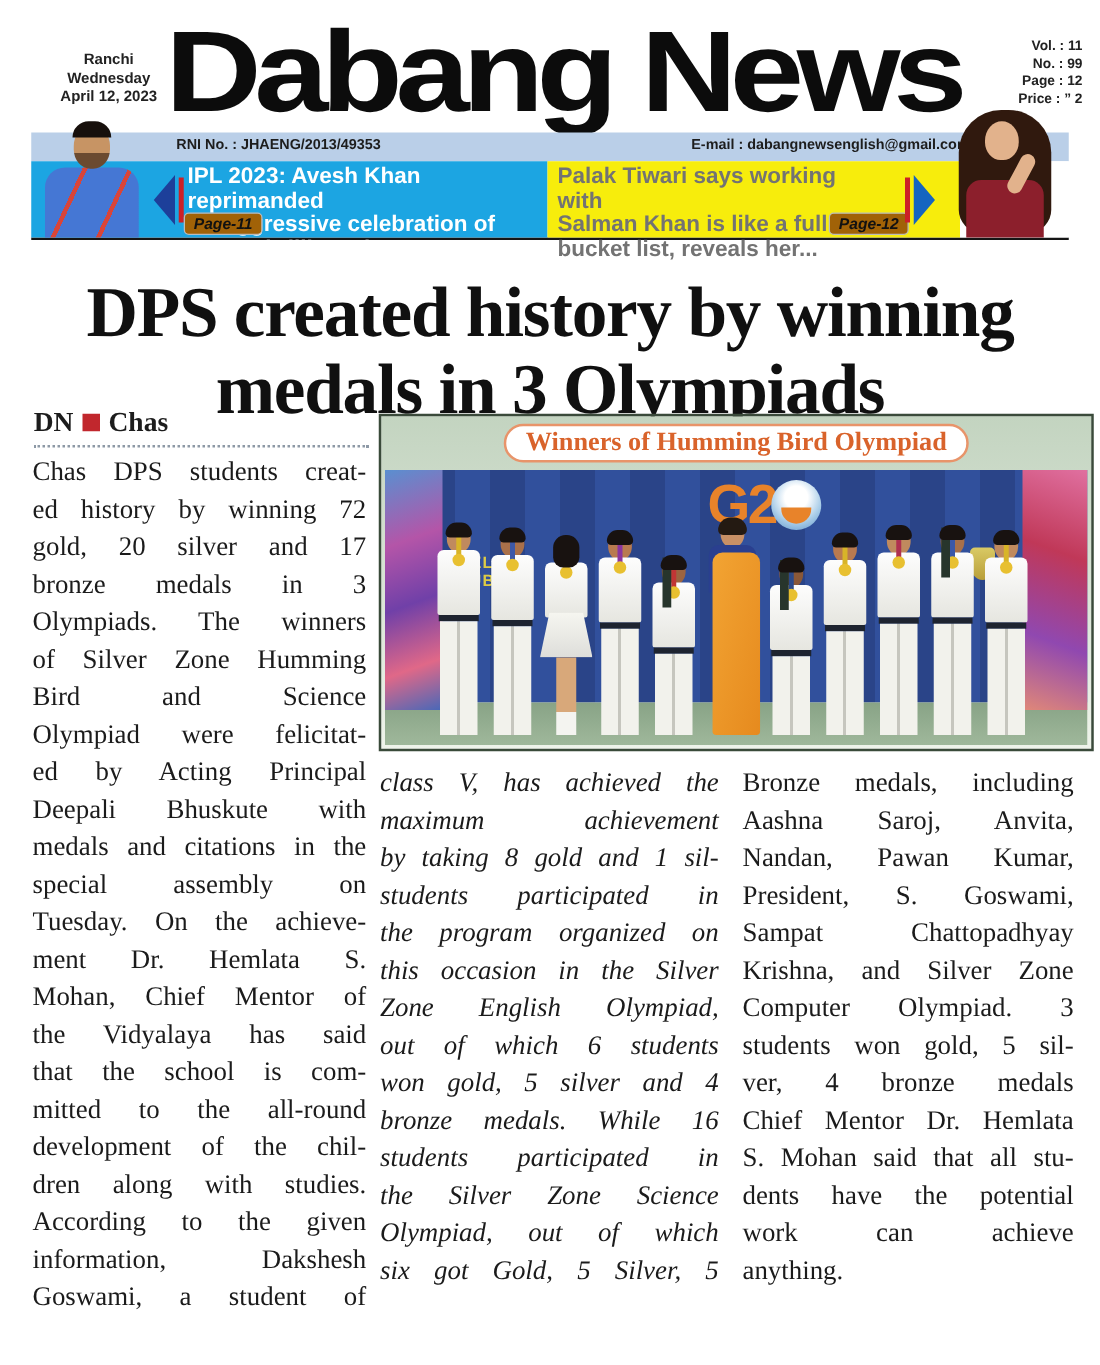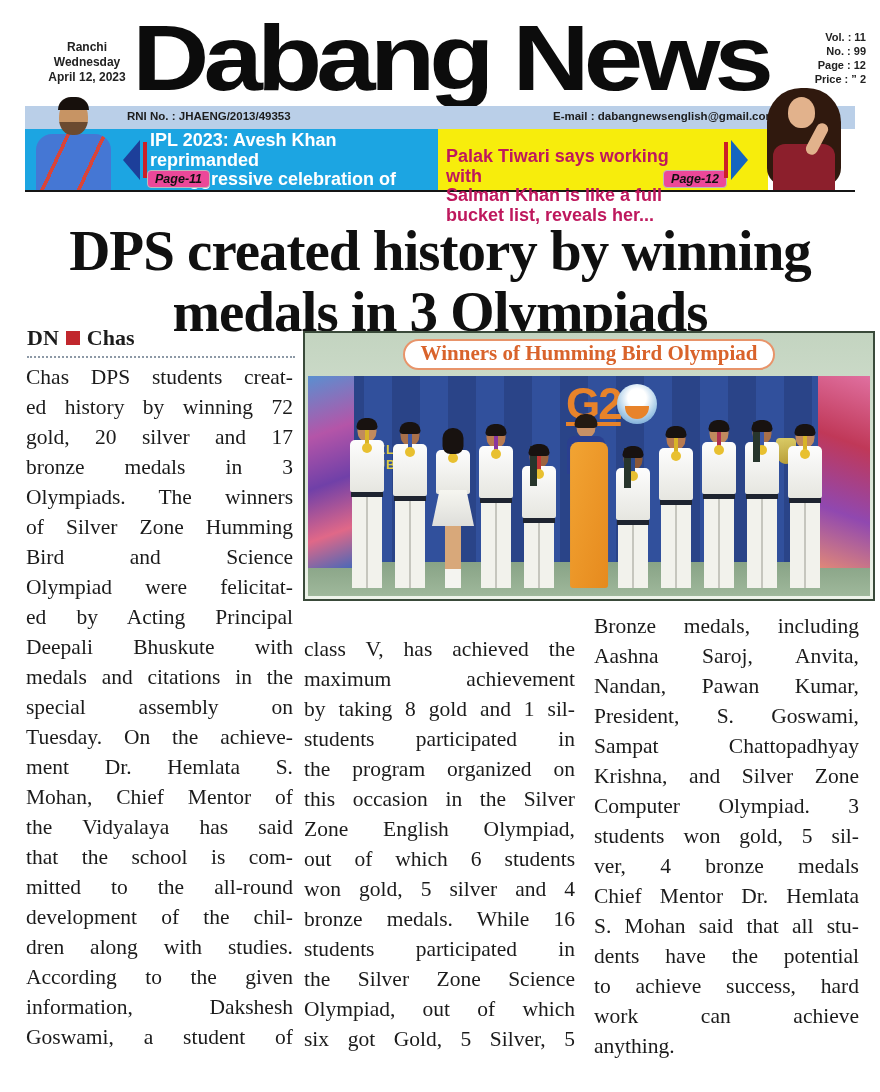--- a/index.html
+++ b/index.html
@@ -10,33 +10,33 @@
   .dateline{position:absolute;left:28px;top:40px;width:118px;text-align:center;
             font:bold 12px/15px "Liberation Sans",sans-serif;color:#222;}
   .mast-title{position:absolute;left:95px;right:75px;top:8px;text-align:center;line-height:100px;}
   .mast-title span{display:inline-block;font-family:"Liberation Sans",sans-serif;font-weight:bold;
             font-size:92px;letter-spacing:-5px;color:#0c0c0c;transform:scaleX(1.16);transform-origin:center;}
   .issue{position:absolute;right:14px;top:30px;text-align:right;
          font:bold 11px/14px "Liberation Sans",sans-serif;color:#222;}
 
   
   .strip{position:absolute;left:25px;right:25px;top:106px;height:23px;background:#bacfe8;}
-  .strip .rni{position:absolute;left:102px;top:4px;font:bold 11.5px "Liberation Sans",sans-serif;color:#1d1d1d;}
+  .strip .rni{position:absolute;left:116px;top:4px;font:bold 11.5px "Liberation Sans",sans-serif;color:#1d1d1d;}
   .strip .email{position:absolute;left:528px;top:4px;font:bold 11.5px "Liberation Sans",sans-serif;color:#1d1d1d;}
 
   
   .band{position:absolute;left:25px;right:25px;top:129px;height:61px;display:flex;border-bottom:2px solid #151515;}
   .band-left{width:413px;background:#1ca5e2;position:relative;}
   .band-right{width:330px;background:#f7ed0c;position:relative;}
   .band-gap{flex:1;background:#fff;position:relative;}
   .tz-l{position:absolute;left:125px;right:8px;top:2px;text-align:left;
         font:bold 18px/19.5px "Liberation Sans",sans-serif;color:#fff;}
   .tz-r{position:absolute;left:8px;top:2px;width:262px;text-align:left;
-        font:bold 18px/19.5px "Liberation Sans",sans-serif;color:#be185d;margin-top:16px;}
-  .badge{position:absolute;background:#ec4899;border:1px solid #bbb;border-radius:4px;padding:0 7px;
+        font:bold 18px/19.5px "Liberation Sans",sans-serif;color:#737373;}
+  .badge{position:absolute;background:#a16207;border:1px solid #bbb;border-radius:4px;padding:0 7px;
          font:bold italic 12.5px/16px "Liberation Sans",sans-serif;color:#111;white-space:nowrap;}
   .badge-l{left:122px;bottom:2px;}
   .badge-r{right:41px;bottom:2px;}
   .arrow{position:absolute;}
   .arrow-l{left:96px;top:10px;}
   .arrow-r{right:18px;top:10px;}
 
   
   .cric{position:absolute;left:5px;bottom:0;width:87px;height:97px;}
   .cric .jersey{position:absolute;bottom:0;left:6px;width:75px;height:56px;border-radius:16px 16px 0 0;
@@ -69,21 +69,21 @@
            font-weight:bold;font-size:21px;color:#d9632b;}
   .scene{position:absolute;left:3px;right:3px;top:43px;bottom:3px;overflow:hidden;}
   .backdrop{position:absolute;left:0;right:0;top:0;bottom:34px;
             background:repeating-linear-gradient(90deg,#31509c 0 28px,#2a4488 28px 56px);}
   .floor{position:absolute;left:0;right:0;bottom:0;height:34px;background:linear-gradient(#88a386,#9fb89b);}
   .banner-l{position:absolute;left:0;top:0;bottom:28px;width:46px;
             background:linear-gradient(160deg,#5a8fd0,#b455a8 30%,#7040a8 55%,#e06888 80%,#4868b8);}
   .banner-r{position:absolute;right:0;top:0;bottom:28px;width:52px;
             background:linear-gradient(200deg,#e070a0,#c03858 35%,#9048b0 70%,#e08878);}
   .g20{position:absolute;left:258px;top:6px;display:flex;align-items:center;}
-  .g20 .gtxt{font:bold 44px/44px "Liberation Sans",sans-serif;color:#e8832a;letter-spacing:-2px;text-decoration:underline;}
+  .g20 .gtxt{font:bold 44px/44px "Liberation Sans",sans-serif;color:#e8832a;letter-spacing:-2px;}
   .globe{width:40px;height:40px;border-radius:50%;margin-left:-4px;position:relative;
          background:radial-gradient(circle at 50% 35%,#fff 0 28%,#a8cce8 62%,#5890c8 100%);}
   .globe:after{content:'';position:absolute;bottom:5px;left:8px;width:24px;height:13px;
          background:#e8832a;border-radius:0 0 14px 14px;}
   .delhi{position:absolute;left:58px;top:66px;font:bold 13px/15px "Liberation Sans",sans-serif;
          color:#ecd63e;letter-spacing:1px;opacity:.92;}
   .crest{position:absolute;right:74px;top:62px;width:20px;height:26px;border-radius:4px 4px 50% 50%;
          background:linear-gradient(#ecd860,#c8a830);opacity:.9;}
   .figrow{position:absolute;left:40px;right:46px;bottom:8px;display:flex;
           justify-content:space-between;align-items:flex-end;}
@@ -108,21 +108,21 @@
   .fig.teacher{width:46px;}
   .fig.teacher .blouse{position:absolute;top:20px;left:50%;transform:translateX(-50%);width:38px;height:38px;
              border-radius:8px 8px 0 0;background:#2a3f8f;}
   .fig.teacher .saree{position:absolute;top:26px;left:50%;transform:translateX(-42%);width:38px;height:calc(100% - 26px);
              border-radius:8px 8px 3px 3px;background:linear-gradient(105deg,#f2a433,#e68a1e);}
   .fig.teacher .hair{width:23px;height:14px;background:#241a12;}
 
   
   .col{position:absolute;font-size:21.5px;line-height:30px;color:#1b1b1b;}
   #col1{left:26px;top:362px;width:267px;}
-  #col2{left:304px;top:634px;width:271px;}
+  #col2{left:304px;top:611px;width:271px;font-style:italic;}
   #col3{left:594px;top:611px;width:265px;}
   .col .tl{text-align:justify;text-align-last:justify;}
   .col .tl.ragged{text-align-last:left;}
   .tz-l .tl,.tz-r .tl{text-align:inherit;}
   .hl .tl{text-align:center;}
 </style>
 </head>
 <body>
 
 <div class="dateline">
@@ -349,16 +349,15 @@
     <div class="tl">Nandan, Pawan Kumar,</div>
     <div class="tl">President, S. Goswami,</div>
     <div class="tl">Sampat Chattopadhyay</div>
     <div class="tl">Krishna, and Silver Zone</div>
     <div class="tl">Computer Olympiad. 3</div>
     <div class="tl">students won gold, 5 sil-</div>
     <div class="tl">ver, 4 bronze medals</div>
     <div class="tl">Chief Mentor Dr. Hemlata</div>
     <div class="tl">S. Mohan said that all stu-</div>
     <div class="tl">dents have the potential</div>
-    <div class="tl">to achieve success, hard</div>
     <div class="tl">work can achieve</div>
     <div class="tl ragged">anything.</div>
   </div>
 
 </body></html>

